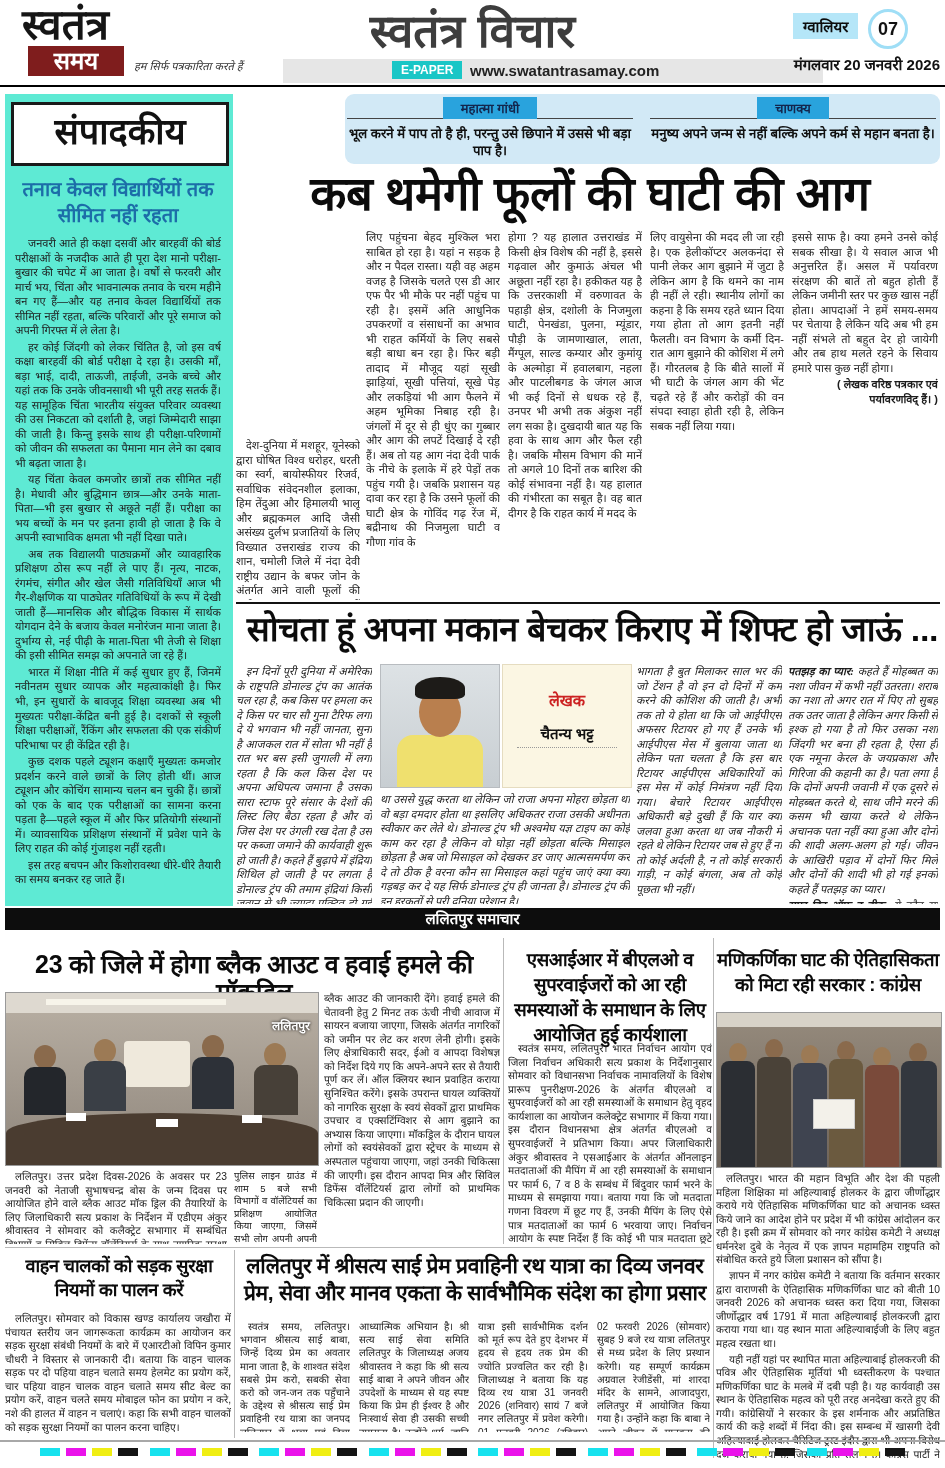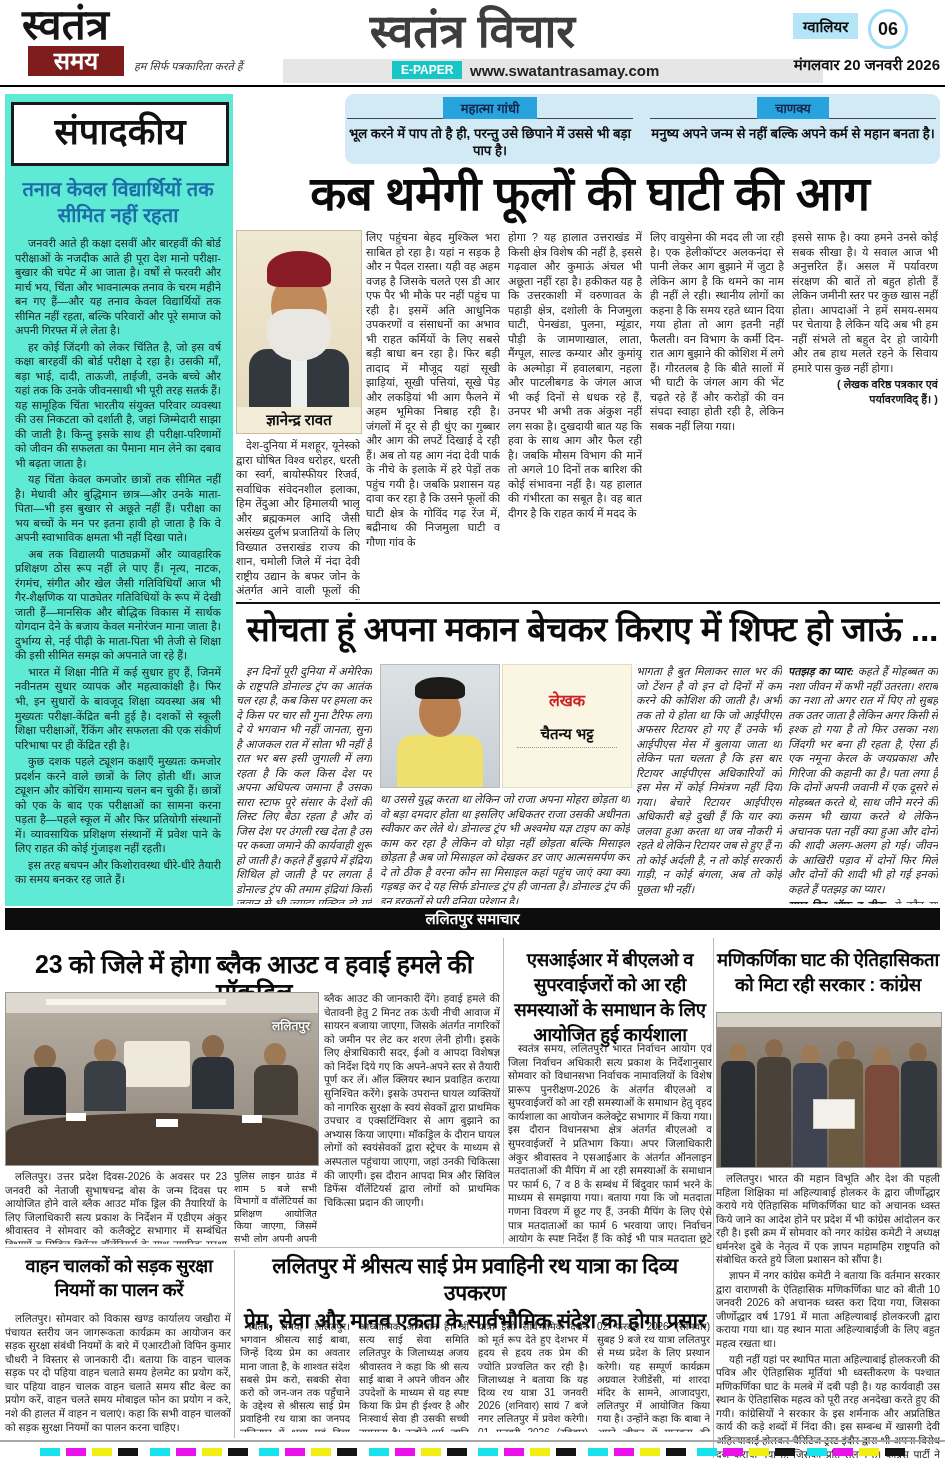--- a/index.html
+++ b/index.html
@@ -67,21 +67,21 @@
   </div>
   <div class="abs tagline" style="left:134px;top:58px;width:150px;">हम सिर्फ पत्रकारिता करते हैं</div>
 
   <div class="abs center-title center" style="left:300px;top:8px;width:345px;">स्वतंत्र विचार</div>
 
   <div class="abs epaper-bar" style="left:283px;top:59px;width:540px;height:24px;"></div>
   <div class="abs epaper-badge" style="left:392px;top:61px;">E-PAPER</div>
   <div class="abs website" style="left:470px;top:62px;">www.swatantrasamay.com</div>
 
   <div class="abs edition-badge" style="left:793px;top:13px;">ग्वालियर</div>
-  <div class="abs page-circle" style="left:868px;top:9px;">06</div>
+  <div class="abs page-circle" style="left:868px;top:9px;">07</div>
   <div class="abs date-line" style="left:770px;top:54px;width:170px;">मंगलवार 20 जनवरी 2026</div>
 
   <div class="abs black-rule" style="left:0;top:85px;width:945px;height:2px;"></div>
 
   <div class="abs editorial" style="left:5px;top:94px;width:228px;height:812px;">
     <div class="abs ed-label" style="left:6px;top:8px;width:212px;height:58px;">संपादकीय</div>
     <div class="abs ed-title" style="left:8px;top:82px;width:210px;">तनाव केवल विद्यार्थियों तक सीमित नहीं रहता</div>
     <div class="abs col just" style="left:10px;top:142px;width:206px;height:662px;">
       <p>जनवरी आते ही कक्षा दसवीं और बारहवीं की बोर्ड परीक्षाओं के नजदीक आते ही पूरा देश मानो परीक्षा-बुखार की चपेट में आ जाता है। वर्षों से फरवरी और मार्च भय, चिंता और भावनात्मक तनाव के चरम महीने बन गए हैं—और यह तनाव केवल विद्यार्थियों तक सीमित नहीं रहता, बल्कि परिवारों और पूरे समाज को अपनी गिरफ्त में ले लेता है।</p>
       <p>हर कोई जिंदगी को लेकर चिंतित है, जो इस वर्ष कक्षा बारहवीं की बोर्ड परीक्षा दे रहा है। उसकी माँ, बड़ा भाई, दादी, ताऊजी, ताईजी, उनके बच्चे और यहां तक कि उनके जीवनसाथी भी पूरी तरह सतर्क हैं। यह सामूहिक चिंता भारतीय संयुक्त परिवार व्यवस्था की उस निकटता को दर्शाती है, जहां जिम्मेदारी साझा की जाती है। किन्तु इसके साथ ही परीक्षा-परिणामों को जीवन की सफलता का पैमाना मान लेने का दबाव भी बढ़ता जाता है।</p>
@@ -101,28 +101,20 @@
     </div>
     <div class="abs" style="left:2px;top:3px;width:286px;">
       <div class="center"><span class="q-label">महात्मा गांधी</span></div>
       <div class="q-rule" style="margin-top:-1px;"></div>
       <div class="q-text" style="margin-top:7px;">भूल करने में पाप तो है ही, परन्तु उसे छिपाने में उससे भी बड़ा पाप है।</div>
     </div>
   </div>
 
   <div class="abs hl center" style="left:240px;top:168px;width:700px;font-size:47px;">कब थमेगी फूलों की घाटी की आग</div>
 
-  <div class="photo" style="left:236px;top:230px;width:124px;height:202px;border:1px solid #c9bd9b;background:linear-gradient(#efe8d2,#e4dabd);">
-    <div class="fig-body" style="left:12px;bottom:26px;width:100px;height:58px;background:#33373e;border-radius:18px 18px 0 0;"></div>
-    <div class="fig-body" style="left:54px;bottom:26px;width:16px;height:52px;background:#eef0ee;"></div>
-    <div class="fig-head" style="left:34px;top:42px;width:56px;height:66px;background:#c08a5a;"></div>
-    <div class="fig-body" style="left:30px;top:78px;width:64px;height:52px;background:#e9e7e2;border-radius:40% 40% 60% 60%;"></div>
-    <div class="fig-body" style="left:30px;top:20px;width:64px;height:36px;background:#8a1c28;border-radius:50% 50% 18% 18%;"></div>
-    <div class="caption-band" style="height:26px;font-size:15px;line-height:26px;">ज्ञानेन्द्र रावत</div>
-  </div>
 
   <div class="abs col just" style="left:236px;top:438px;width:124px;height:162px;">
     <p style="text-indent:10px;">देश-दुनिया में मशहूर, यूनेस्को द्वारा घोषित विश्व धरोहर, धरती का स्वर्ग, बायोस्फीयर रिजर्व, सर्वाधिक संवेदनशील इलाका, हिम तेंदुआ और हिमालयी भालू और ब्रह्मकमल आदि जैसी असंख्य दुर्लभ प्रजातियों के लिए विख्यात उत्तराखंड राज्य की शान, चमोली जिले में नंदा देवी राष्ट्रीय उद्यान के बफर जोन के अंतर्गत आने वाली फूलों की घाटी, जहां हर साल हजारों पर्यटक कुदरत की खूबसूरती देखने आते हैं, बीती नौ जनवरी से लगी आग से लगातार धधक रही है। यहां सबसे पहले पेनाबड्डी और भ्यूंडार रेंज की पहाड़ियों पर आग लगी थी।</p>
   </div>
   <div class="abs col just" style="left:366px;top:230px;width:134px;height:370px;">
     <p style="text-indent:0;">लिए पहुंचना बेहद मुश्किल भरा साबित हो रहा है। यहां न सड़क है और न पैदल रास्ता। यही वह अहम वजह है जिसके चलते एस डी आर एफ पैर भी मौके पर नहीं पहुंच पा रही है। इसमें अति आधुनिक उपकरणों व संसाधनों का अभाव भी राहत कर्मियों के लिए सबसे बड़ी बाधा बन रहा है। फिर बड़ी तादाद में मौजूद यहां सूखी झाड़ियां, सूखी पत्तियां, सूखे पेड़ और लकड़ियां भी आग फैलने में अहम भूमिका निबाह रही है। जंगलों में दूर से ही धुंए का गुब्बार और आग की लपटें दिखाई दे रही हैं। अब तो यह आग नंदा देवी पार्क के नीचे के इलाके में हरे पेड़ों तक पहुंच गयी है। जबकि प्रशासन यह दावा कर रहा है कि उसने फूलों की घाटी क्षेत्र के गोविंद गढ़ रेंज में, बद्रीनाथ की निजमुला घाटी व गौणा गांव के</p>
   </div>
   <div class="abs col just" style="left:508px;top:230px;width:134px;height:370px;">
     <p style="text-indent:0;">होगा ? यह हालात उत्तराखंड में किसी क्षेत्र विशेष की नहीं है, इससे गढ़वाल और कुमाऊं अंचल भी अछूता नहीं रहा है। हकीकत यह है कि उत्तरकाशी में वरुणावत के पहाड़ी क्षेत्र, दशोली के निजमुला घाटी, पेनखंडा, पुलना, म्यूंडार, पौड़ी के जामणाखाल, लाता, मैंग्पूल, साल्ड कम्यार और कुमांयू के अल्मोड़ा में हवालबाग, नहला और पाटलीबगड के जंगल आज भी कई दिनों से धधक रहे हैं, उनपर भी अभी तक अंकुश नहीं लग सका है। दुखदायी बात यह कि हवा के साथ आग और फैल रही है। जबकि मौसम विभाग की मानें तो अगले 10 दिनों तक बारिश की कोई संभावना नहीं है। यह हालात की गंभीरता का सबूत है।   वह बात दीगर है कि राहत कार्य में मदद के</p>
   </div>
@@ -224,21 +216,21 @@
     <p>ज्ञापन में नगर कांग्रेस कमेटी ने बताया कि वर्तमान सरकार द्वारा वाराणसी के ऐतिहासिक मणिकर्णिका घाट को बीती 10 जनवरी 2026 को अचानक ध्वस्त करा दिया गया, जिसका जीर्णोद्धार वर्ष 1791 में माता अहिल्याबाई होलकरजी द्वारा कराया गया था। यह स्थान माता अहिल्याबाईजी के लिए बहुत महत्व रखता था।</p>
     <p>यही नहीं यहां पर स्थापित माता अहिल्याबाई होलकरजी की पवित्र और ऐतिहासिक मूर्तियां भी ध्वस्तीकरण के पश्चात मणिकर्णिका घाट के मलबे में दबी पड़ी है। यह कार्यवाही उस स्थान के ऐतिहासिक महत्व को पूरी तरह अनदेखा करते हुए की गयी। कांग्रेसियों ने सरकार के इस शर्मनाक और अप्रतिष्ठित कार्य की कड़े शब्दों में निंदा की। इस सम्बन्ध में खासगी देवी अहिल्याबाई होलकर चैरिटिज ट्रस्ट इंदौर द्वारा भी अपना विरोध दर्ज कराया गया है, जिसकी प्रति संलग्न है। कांग्रेस पार्टी ने भाजपा सरकार द्वारा उक्त विरासत पर की गयी कार्यवाही के विरोध में जिला मुख्यालयों पर महामहिम राज्यपाल के नाम सम्बोधित ज्ञापन जिलाधिकारी के माध्यम से सौंपे जाने का निर्णय लिया है। कांग्रेसियों ने इस लापरवाही की पूरी जांच कराकर दोषी व्यक्तियों के विरुद्ध कार्यवाही किये जाने, मणिकर्णिका घाट का पुनर्निर्माण, माता अहिल्याबाई होल्करजी की मूर्ति की स्थापना एवं घाटों के सौंदर्यीकरण का कार्य काशी के सम्मानित धर्माचार्यों एवं काशीवासियों के साथ विचार-विमर्श के उपरान्त ही कराये जाने की मांग उठायी गयी।</p>
   </div>
 
   <div class="abs hl center" style="left:8px;top:1254px;width:222px;font-size:18px;line-height:1.35;">वाहन चालकों को सड़क सुरक्षा नियमों का पालन करें</div>
   <div class="abs col small just" style="left:5px;top:1312px;width:226px;height:126px;">
     <p style="text-indent:10px;">ललितपुर। सोमवार को विकास खण्ड कार्यालय जखौरा में पंचायत स्तरीय जन जागरूकता कार्यक्रम का आयोजन कर सड़क सुरक्षा संबंधी नियमों के बारे में एआरटीओ विपिन कुमार चौधरी ने विस्तार से जानकारी दी। बताया कि वाहन चालक सड़क पर दो पहिया वाहन चलाते समय हेलमेट का प्रयोग करें, चार पहिया वाहन चालक वाहन चलाते समय सीट बेल्ट का प्रयोग करें, वाहन चलते समय मोबाइल फोन का प्रयोग न करे, नशे की हालत में वाहन न चलाएं। कहा कि सभी वाहन चालकों को सड़क सुरक्षा नियमों का पालन करना चाहिए।</p>
   </div>
 
   <div class="abs hl center" style="left:240px;top:1252px;width:470px;font-size:21px;line-height:1.3;">
-    <div>ललितपुर में श्रीसत्य साई प्रेम प्रवाहिनी रथ यात्रा का दिव्य उपकरण</div>
+    <div>ललितपुर में श्रीसत्य साई प्रेम प्रवाहिनी रथ यात्रा का दिव्य जनवर</div>
     <div>प्रेम, सेवा और मानव एकता के सार्वभौमिक संदेश का होगा प्रसार</div>
   </div>
   <div class="abs col just" style="left:240px;top:1320px;width:110px;height:112px;font-size:10px;">
     <p style="text-indent:8px;">स्वतंत्र समय, ललितपुर। भगवान श्रीसत्य साई बाबा, जिन्हें दिव्य प्रेम का अवतार माना जाता है, के शाश्वत संदेश सबसे प्रेम करो, सबकी सेवा करो को जन-जन तक पहुँचाने के उद्देश्य से श्रीसत्य साई प्रेम प्रवाहिनी रथ यात्रा का जनपद ललितपुर में भव्य एवं दिव्य आगमन होने जा रहा है। यह यात्रा केवल धार्मिक आयोजन न होकर मानवता, करुणा, सद्भाव और निःस्वार्थ सेवा को समर्पित एक व्यापक</p>
   </div>
   <div class="abs col just" style="left:359px;top:1320px;width:110px;height:112px;font-size:10px;">
     <p style="text-indent:0;">आध्यात्मिक अभियान है। श्री सत्य साई सेवा समिति ललितपुर के जिलाध्यक्ष अजय श्रीवास्तव ने कहा कि श्री सत्य साई बाबा ने अपने जीवन और उपदेशों के माध्यम से यह स्पष्ट किया कि प्रेम ही ईश्वर है और निःस्वार्थ सेवा ही उसकी सच्ची उपासना है। उन्होंने धर्म, जाति और पंथ से परे मानवता की एकता पर बल देते हुए कहा कि सभी धर्म एक ही सत्य की ओर ले जाते हैं। प्रेम प्रवाहिनी रथ</p>
   </div>
   <div class="abs col just" style="left:478px;top:1320px;width:110px;height:112px;font-size:10px;">
     <p style="text-indent:0;">यात्रा इसी सार्वभौमिक दर्शन को मूर्त रूप देते हुए देशभर में हृदय से हृदय तक प्रेम की ज्योति प्रज्वलित कर रही है। जिलाध्यक्ष ने बताया कि यह दिव्य रथ यात्रा 31 जनवरी 2026 (शनिवार) सायं 7 बजे नगर ललितपुर में प्रवेश करेगी। 01 फरवरी 2026 (रविवार) सुबह 9 बजे नगर ललितपुर में भव्य शोभायात्रा आयोजित की जाएगी। इसी दिन सायं 4 बजे से भजन संध्या का आयोजन होगा।</p>

